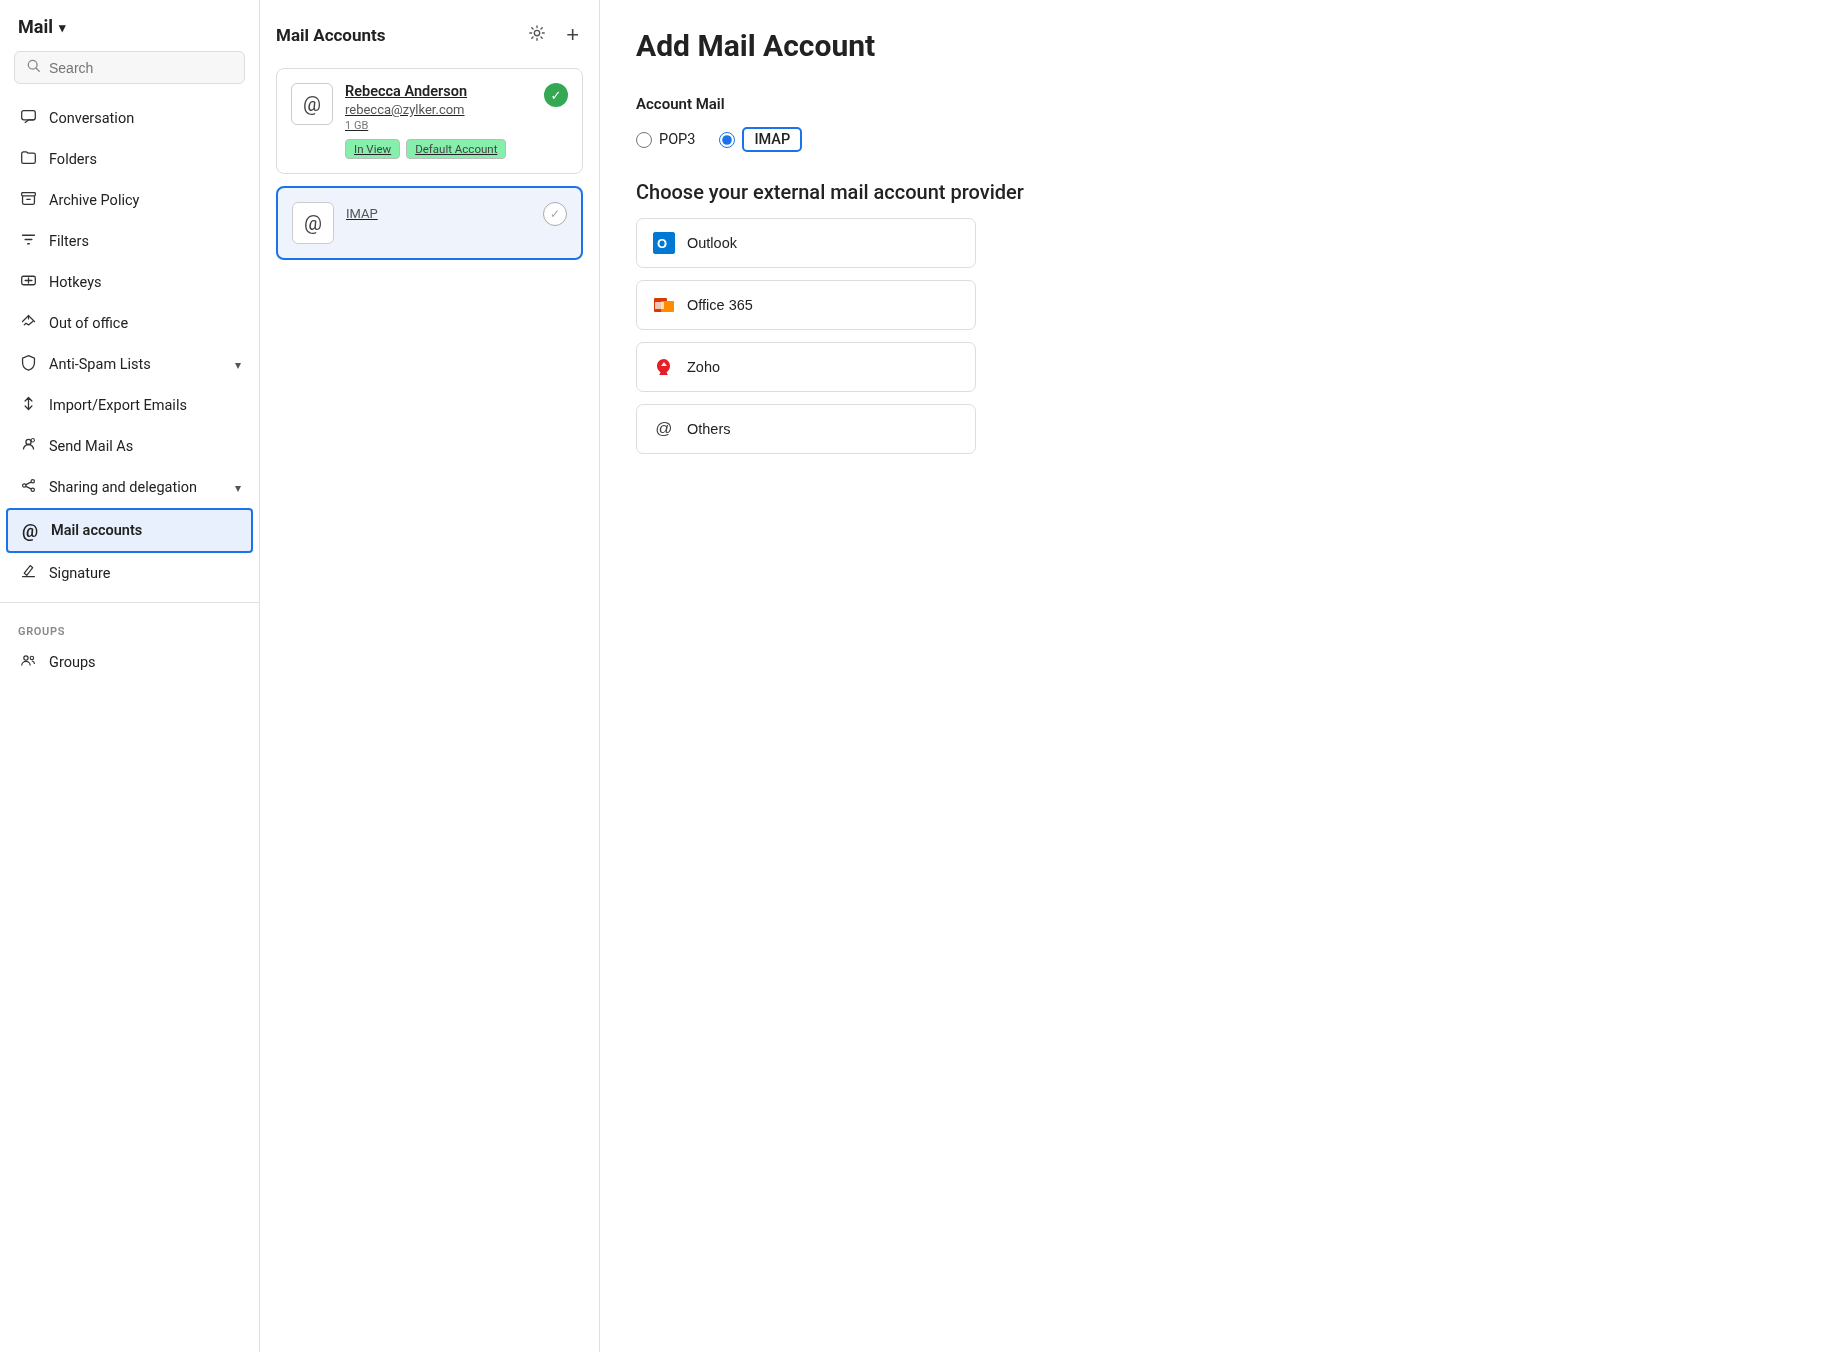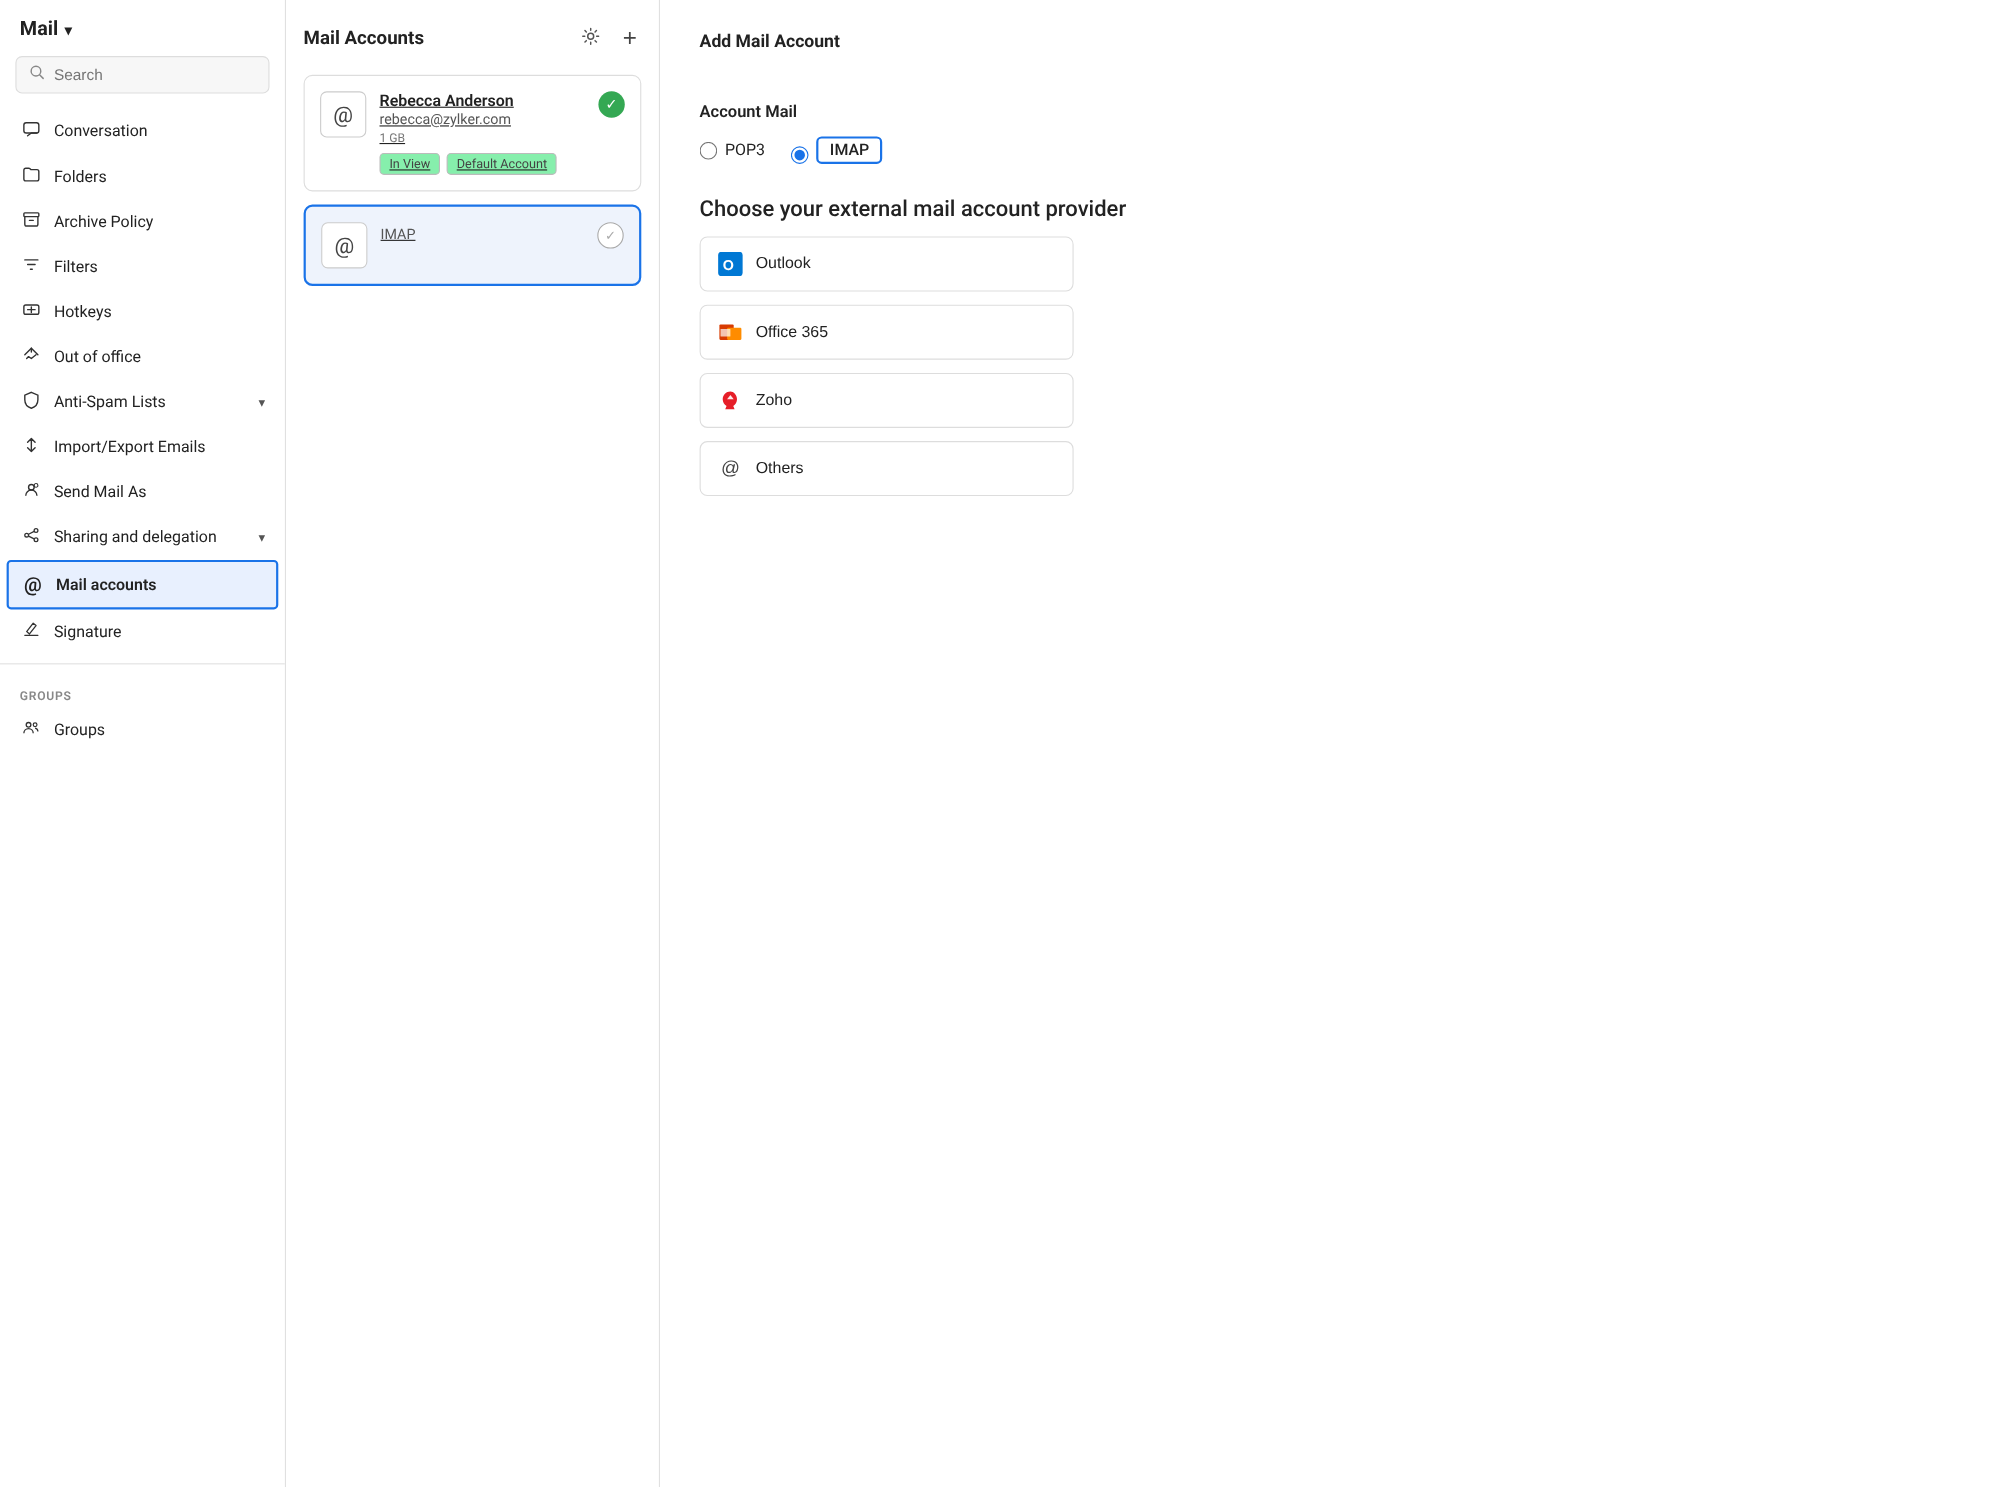--- a/index.html
+++ b/index.html
@@ -222,38 +222,38 @@
     }
 
     
     .right-panel {
       flex: 1;
       padding: 28px 36px;
       overflow-y: auto;
       background: #fff;
     }
     .right-panel-title {
-      font-size: 16px;
+      font-size: 30px;
       font-weight: 700;
-      margin-bottom: 45px;
+      margin-bottom: 32px;
     }
     .section-label {
       font-size: 15px;
       font-weight: 600;
       margin-bottom: 14px;
     }
     .radio-group {
       display: flex;
       gap: 24px;
       align-items: center;
       margin-bottom: 28px;
     }
     .radio-option {
       display: flex;
-      align-items: flex-end;
+      align-items: center;
       gap: 7px;
       font-size: 14.5px;
       cursor: pointer;
     }
     .radio-option input[type="radio"] {
       width: 16px;
       height: 16px;
       accent-color: #1a73e8;
       cursor: pointer;
     }

